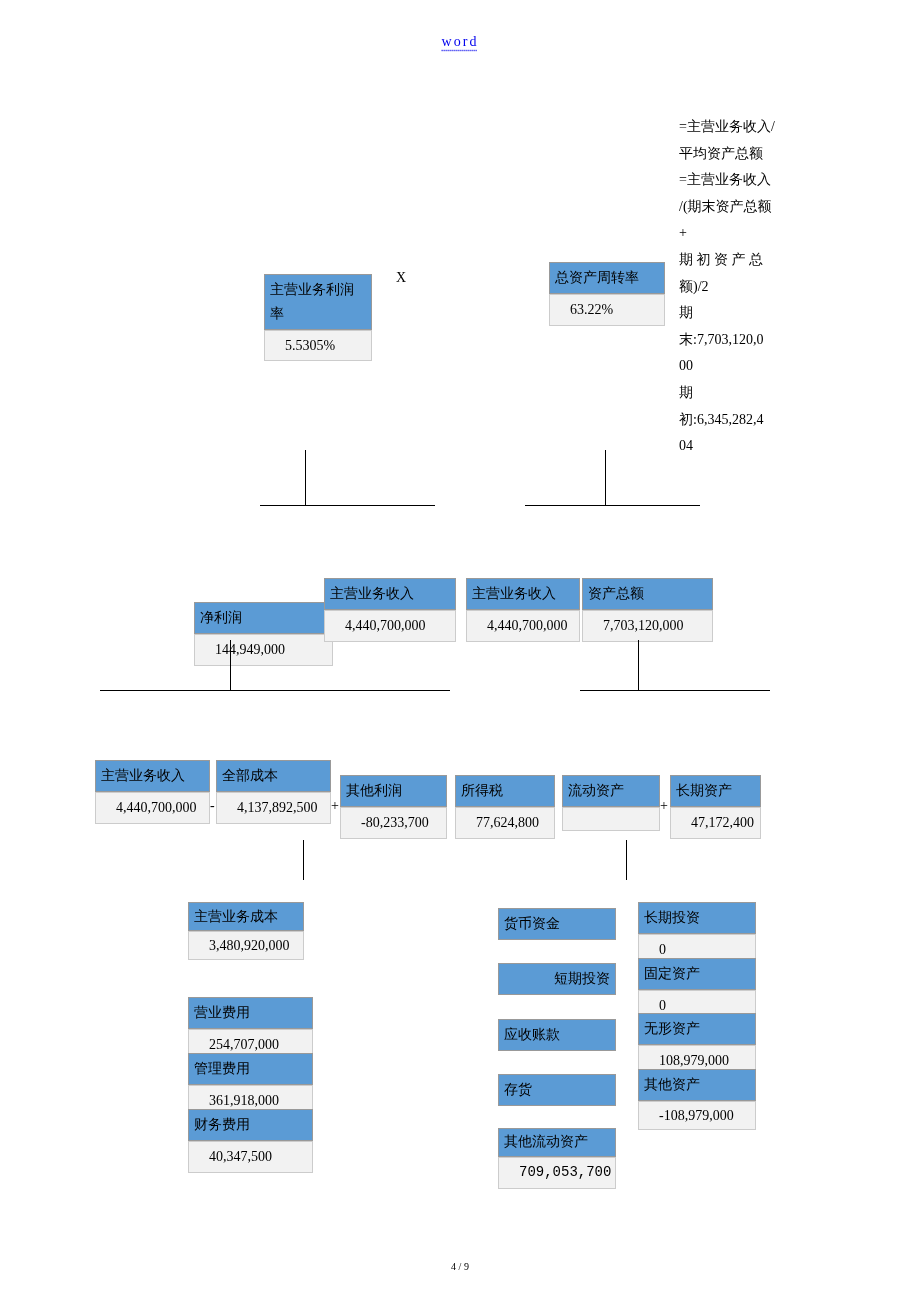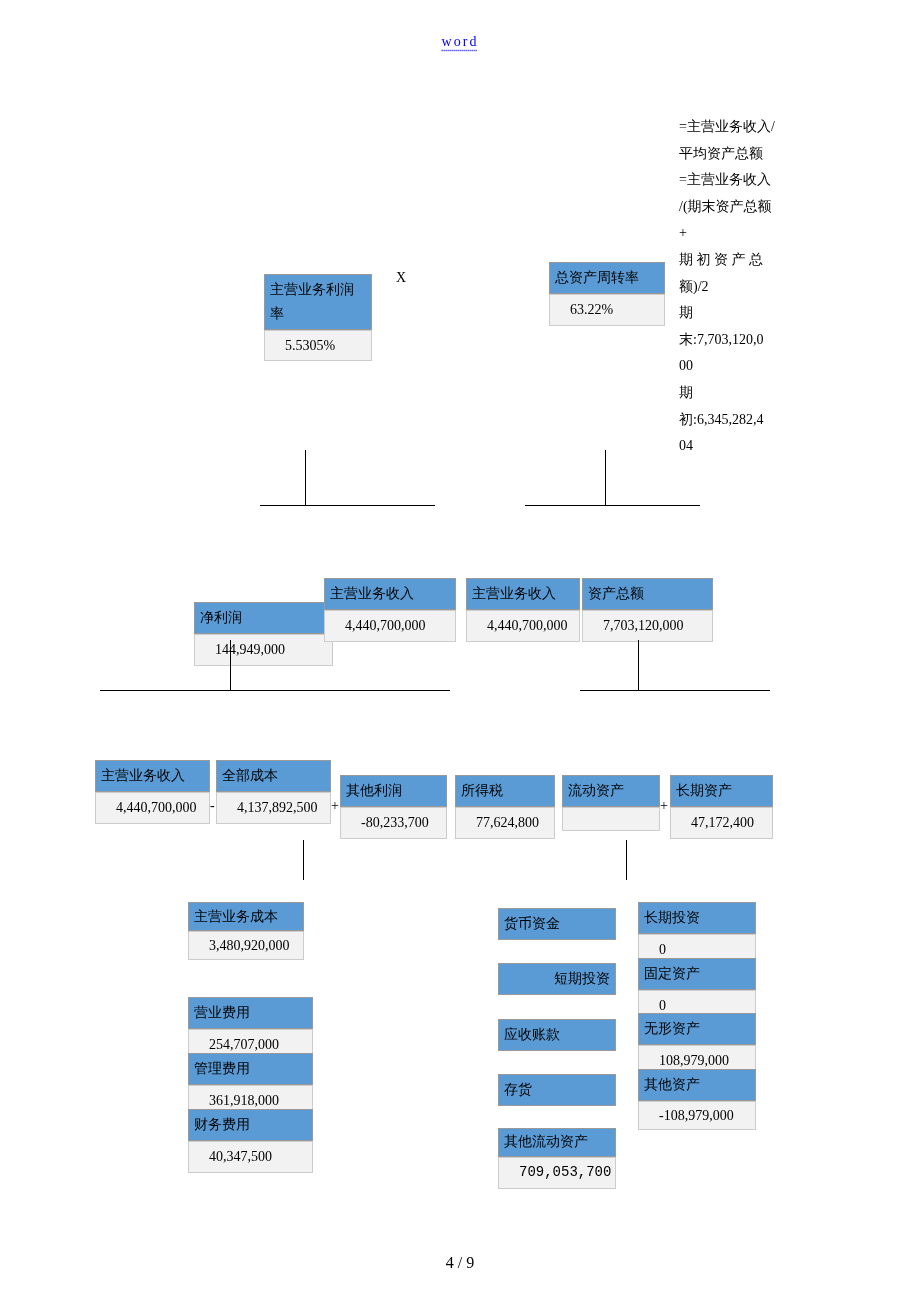--- a/index.html
+++ b/index.html
@@ -54,21 +54,21 @@
     .conn-h {
       position: absolute;
       height: 1px;
       background: #000;
     }
     .footer {
       position: absolute;
       bottom: 30px;
       left: 50%;
       transform: translateX(-50%);
-      font-size: 16px;
+      font-size: 10px;
     }
   </style>
 </head>
 <body>
 
 <a class="header-link">word</a>
 
 <div class="cell" style="left:264px; top:262px; width:108px;margin-top:12px;">
   <div class="hdr">主营业务利润率</div>
   <div class="val">5.5305%</div>
@@ -139,21 +139,21 @@
 </div>
 <div class="cell" style="left:455px; top:775px; width:100px;">
   <div class="hdr">所得税</div>
   <div class="val">77,624,800</div>
 </div>
 <div class="cell" style="left:562px; top:775px; width:98px;">
   <div class="hdr">流动资产</div>
   <div class="val" style="height:24px;"></div>
 </div>
 <span class="op" style="left:660px; top:798px;">+</span>
-<div class="cell" style="left:670px; top:775px; width:103px;">
+<div class="cell" style="left:670px; top:775px; width:91px;">
   <div class="hdr">长期资产</div>
   <div class="val">47,172,400</div>
 </div>
 
 <div class="conn-v" style="left:303px; top:840px; height:40px;"></div>
 <div class="conn-v" style="left:626px; top:840px; height:40px;"></div>
 
 <div class="cell" style="left:188px; top:902px; width:116px;">
   <div class="hdr" style="line-height:1.5">主营业务成本</div>
   <div class="val" style="line-height:1.5">3,480,920,000</div>

